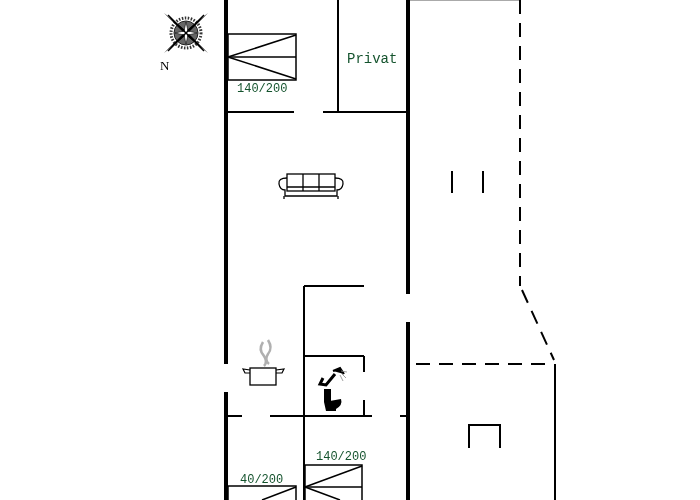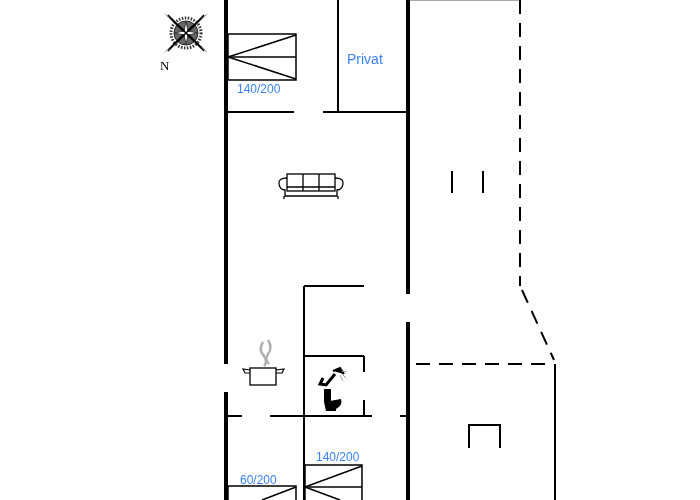--- a/index.html
+++ b/index.html
@@ -1,18 +1,18 @@
 <!DOCTYPE html>
 <html><head>
   <meta charset="utf-8">
   <style>
     html, body { margin: 0; padding: 0; background: #ffffff; }
     body { width: 700px; height: 500px; position: relative; overflow: hidden; font-family: "Liberation Sans", sans-serif; }
     svg { position: absolute; left: 0; top: 0; }
-    .lbl { position: absolute; font-size: 12px; color: #3b82f6; white-space: nowrap; font-family: Liberation Sans, sans-serif; }
+    .lbl { position: absolute; font-size: 12px; color: #14532d; white-space: nowrap; font-family: Liberation Mono, monospace; }
     .lbl-lg { font-size: 14px; }
     .n-lbl { position: absolute; font-family: "Liberation Serif", serif; font-size: 13px; color: #000; }
   </style>
 </head>
 <body>
 
 <svg width="700" height="500" viewBox="0 0 700 500">
 
   <g stroke="#000" stroke-width="4" fill="none">
     <line x1="226" y1="0" x2="226" y2="364"></line>
@@ -113,13 +113,13 @@
     <polygon points="22,20 3,1 1,3" fill="#000"></polygon>
     <polygon points="22,-20 1,-3 3,-1" fill="#000"></polygon>
     <polygon points="-22,20 -3,1 -1,3" fill="#000"></polygon>
   </g>
 </svg>
 
 <div class="n-lbl" style="left:160px;top:58px;">N</div>
 <div class="lbl" style="left:237px;top:82px;">140/200</div>
 <div class="lbl lbl-lg" style="left:347px;top:51px;">Privat</div>
 <div class="lbl" style="left:316px;top:450px;">140/200</div>
-<div class="lbl" style="left:240px;top:473px;">60/200</div>
+<div class="lbl" style="left:240px;top:473px;">40/200</div>
 
 </body></html>

